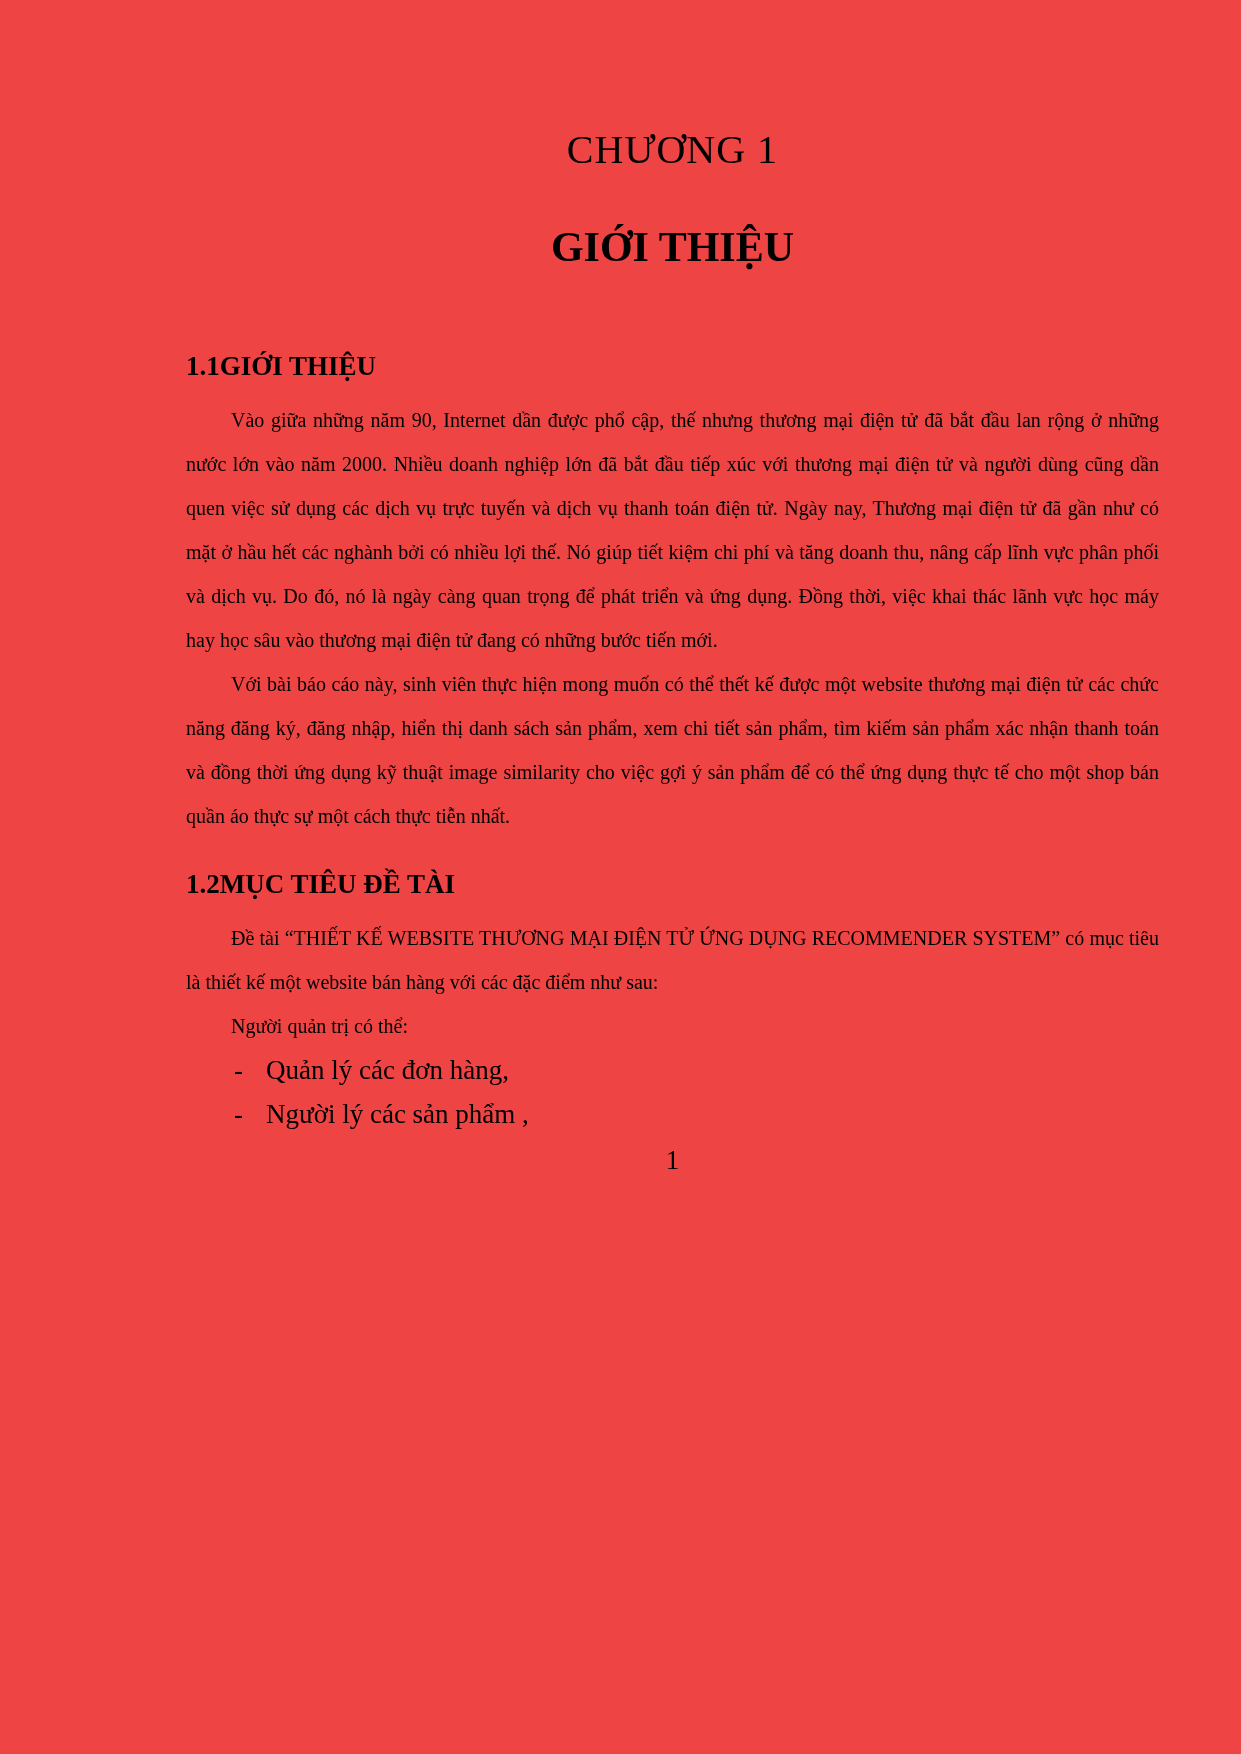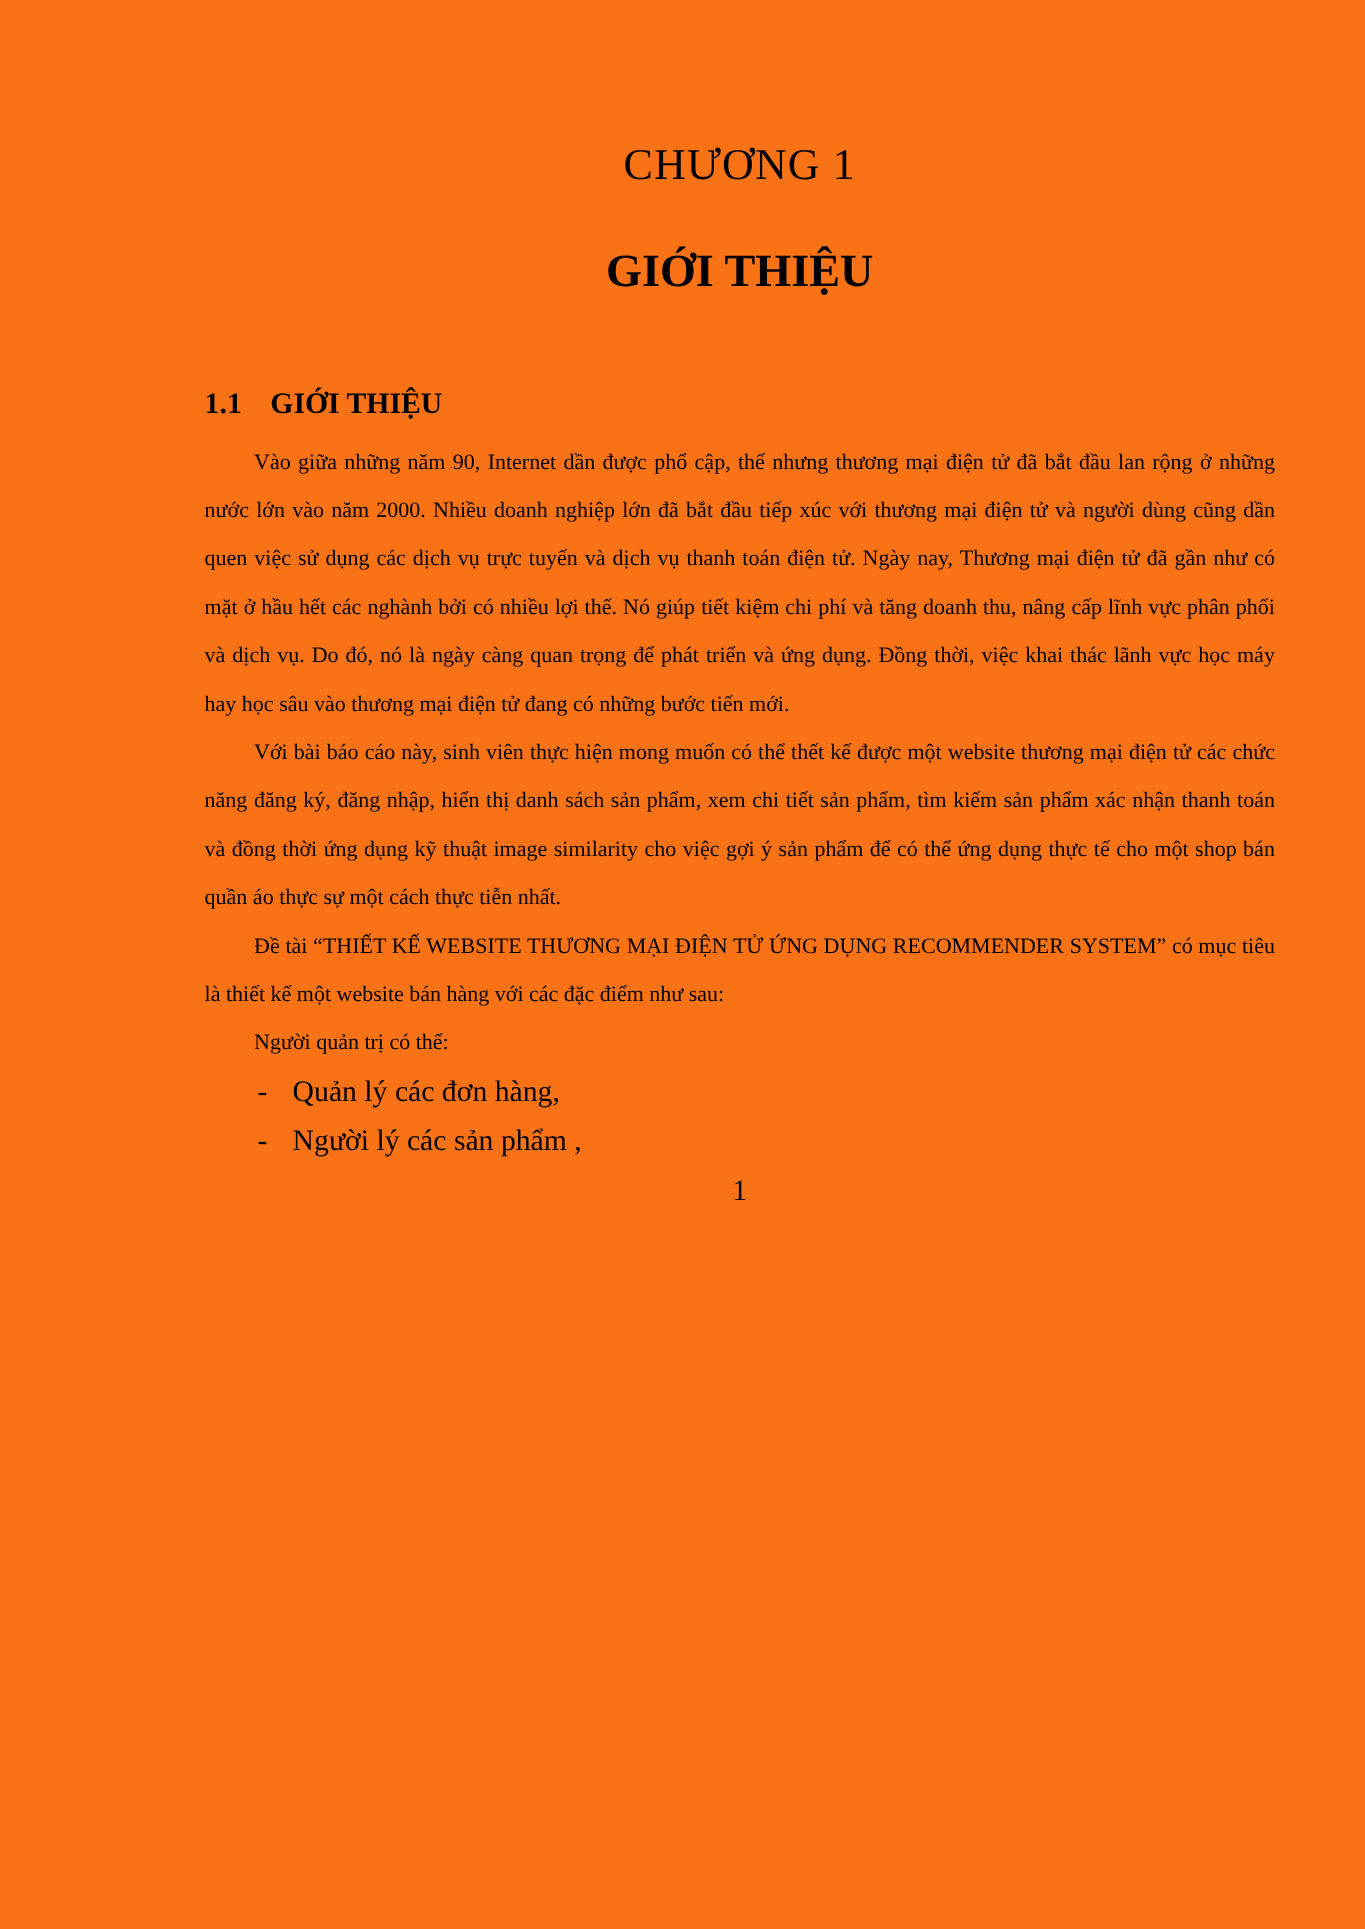--- a/index.html
+++ b/index.html
@@ -5,21 +5,21 @@
   html, body {
     margin: 0;
     padding: 0;
     background: #ffffff;
   }
   .page {
     position: relative;
     width: 1241px;
     height: 1754px;
     margin: 0 auto;
-    background: #f97316;
+    background: #ef4444;
     box-sizing: border-box;
     padding: 128px 82px 0 186px;
     font-family: "Liberation Serif", "DejaVu Serif", serif;
     color: #000000;
   }
   .chapter-label {
     margin: 0;
     text-align: center;
     font-size: 40px;
     font-weight: normal;
@@ -37,21 +37,20 @@
     margin: 26px 0 12px 0;
     font-size: 27px;
     font-weight: bold;
     line-height: 40px;
   }
   .section-heading.first {
     margin-top: 76px;
   }
   .section-heading .num {
     display: inline-block;
-    margin-right: 26px;
   }
   p.body {
     margin: 0;
     font-size: 20px;
     line-height: 44px;
     text-align: justify;
     text-indent: 45px;
   }
   .bullet {
     display: flex;
@@ -80,20 +79,23 @@
   <h2 class="chapter-title">GIỚI THIỆU</h2>
 
   <div class="section-heading first">
     <span class="num">1.1</span><span>GIỚI THIỆU</span>
   </div>
 
   <p class="body">Vào giữa những năm 90, Internet dần được phổ cập, thế nhưng thương mại điện tử đã bắt đầu lan rộng ở những nước lớn vào năm 2000. Nhiều doanh nghiệp lớn đã bắt đầu tiếp xúc với thương mại điện tử và người dùng cũng dần quen việc sử dụng các dịch vụ trực tuyến và dịch vụ thanh toán điện tử. Ngày nay, Thương mại điện tử đã gần như có mặt ở hầu hết các nghành bởi có nhiều lợi thế. Nó giúp tiết kiệm chi phí và tăng doanh thu, nâng cấp lĩnh vực phân phối và dịch vụ. Do đó, nó là ngày càng quan trọng để phát triển và ứng dụng. Đồng thời, việc khai thác lãnh vực học máy hay học sâu vào thương mại điện tử đang có những bước tiến mới.</p>
 
   <p class="body">Với bài báo cáo này, sinh viên thực hiện mong muốn có thể thết kế được một website thương mại điện tử các chức năng đăng ký, đăng nhập, hiển thị danh sách sản phẩm, xem chi tiết sản phẩm, tìm kiếm sản phẩm xác nhận thanh toán và đồng thời ứng dụng kỹ thuật image similarity cho việc gợi ý sản phẩm để có thể ứng dụng thực tế cho một shop bán quần áo thực sự một cách thực tiễn nhất.</p>
 
+  <div class="section-heading">
+    <span class="num">1.2</span><span>MỤC TIÊU ĐỀ TÀI</span>
+  </div>
 
   <p class="body">Đề tài “THIẾT KẾ WEBSITE THƯƠNG MẠI ĐIỆN TỬ ỨNG DỤNG RECOMMENDER SYSTEM” có mục tiêu là thiết kế một website bán hàng với các đặc điểm như sau:</p>
 
 
   <p class="body">Người quản trị có thể:</p>
 
   <div class="bullet">
     <span class="marker">-</span>
     <span>Quản lý các đơn hàng,</span>
   </div>

